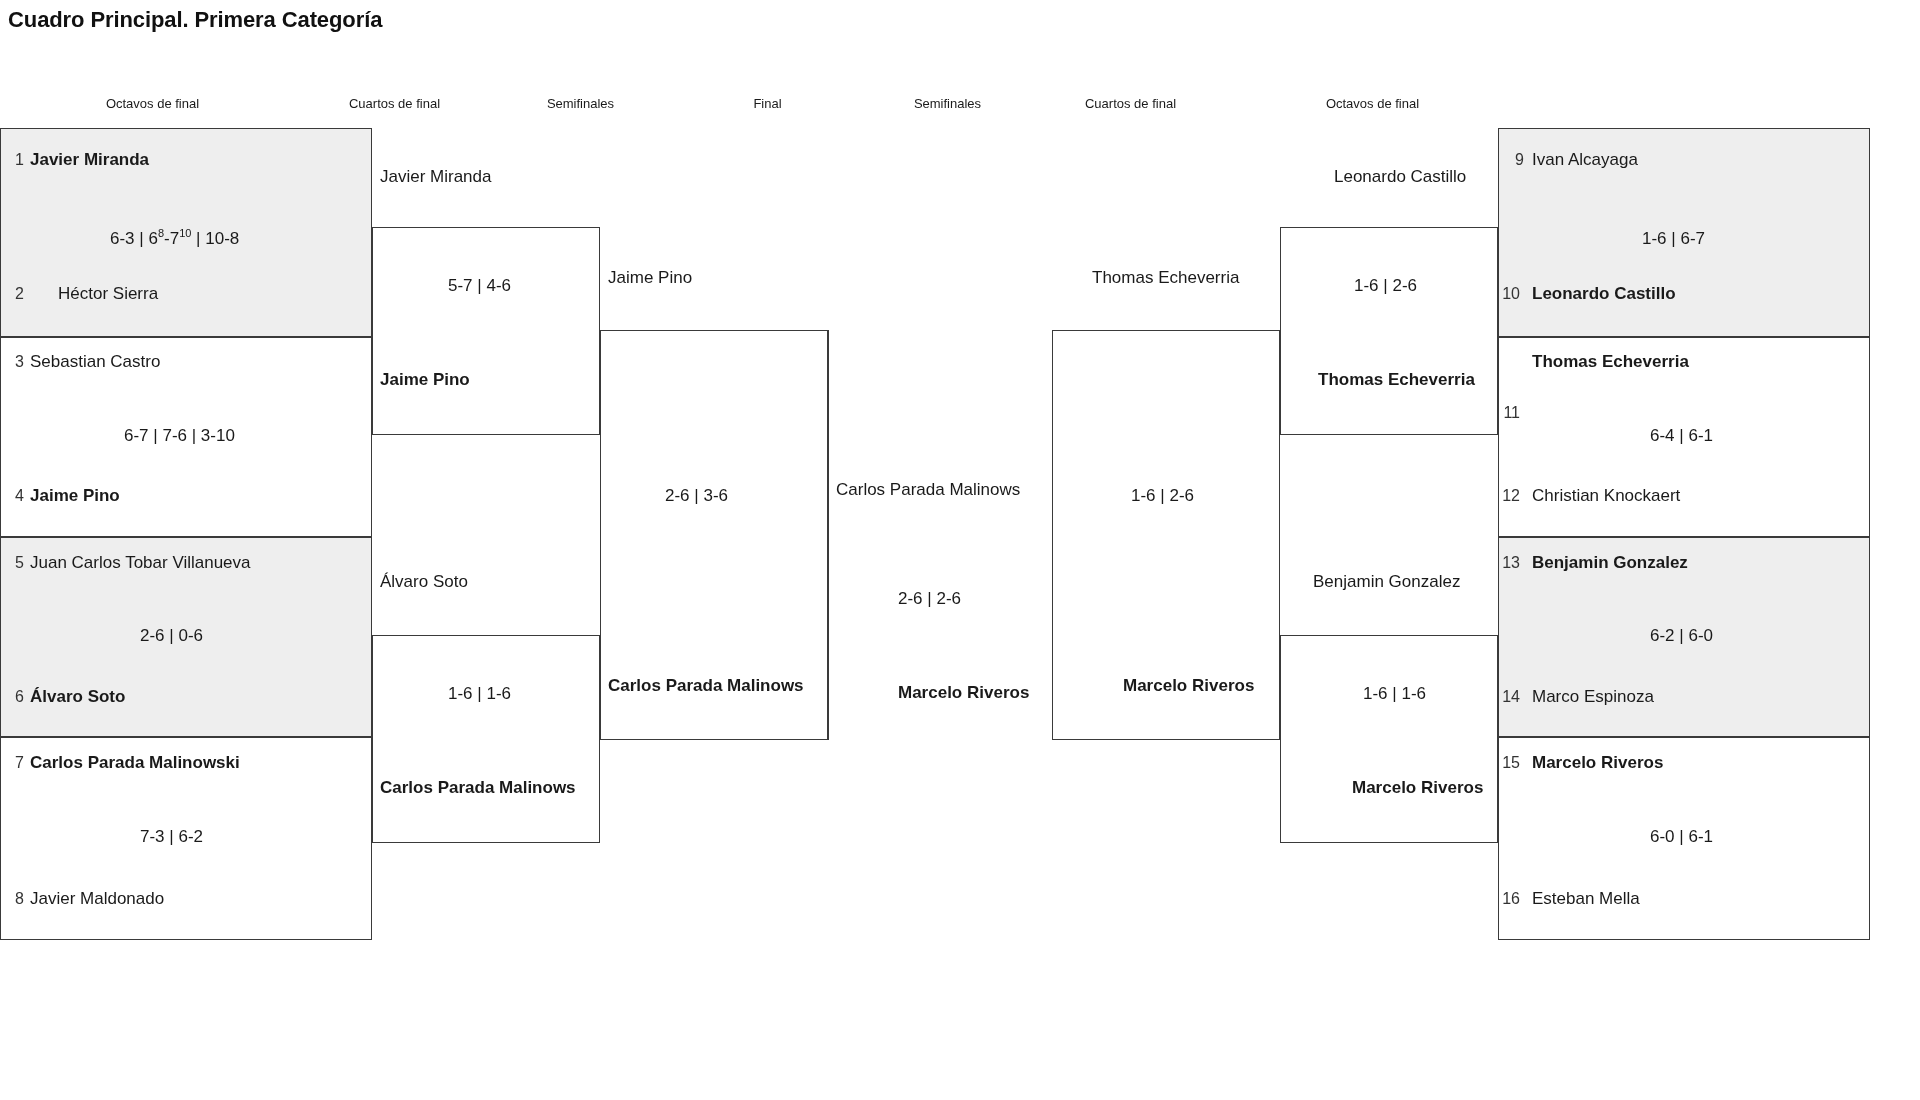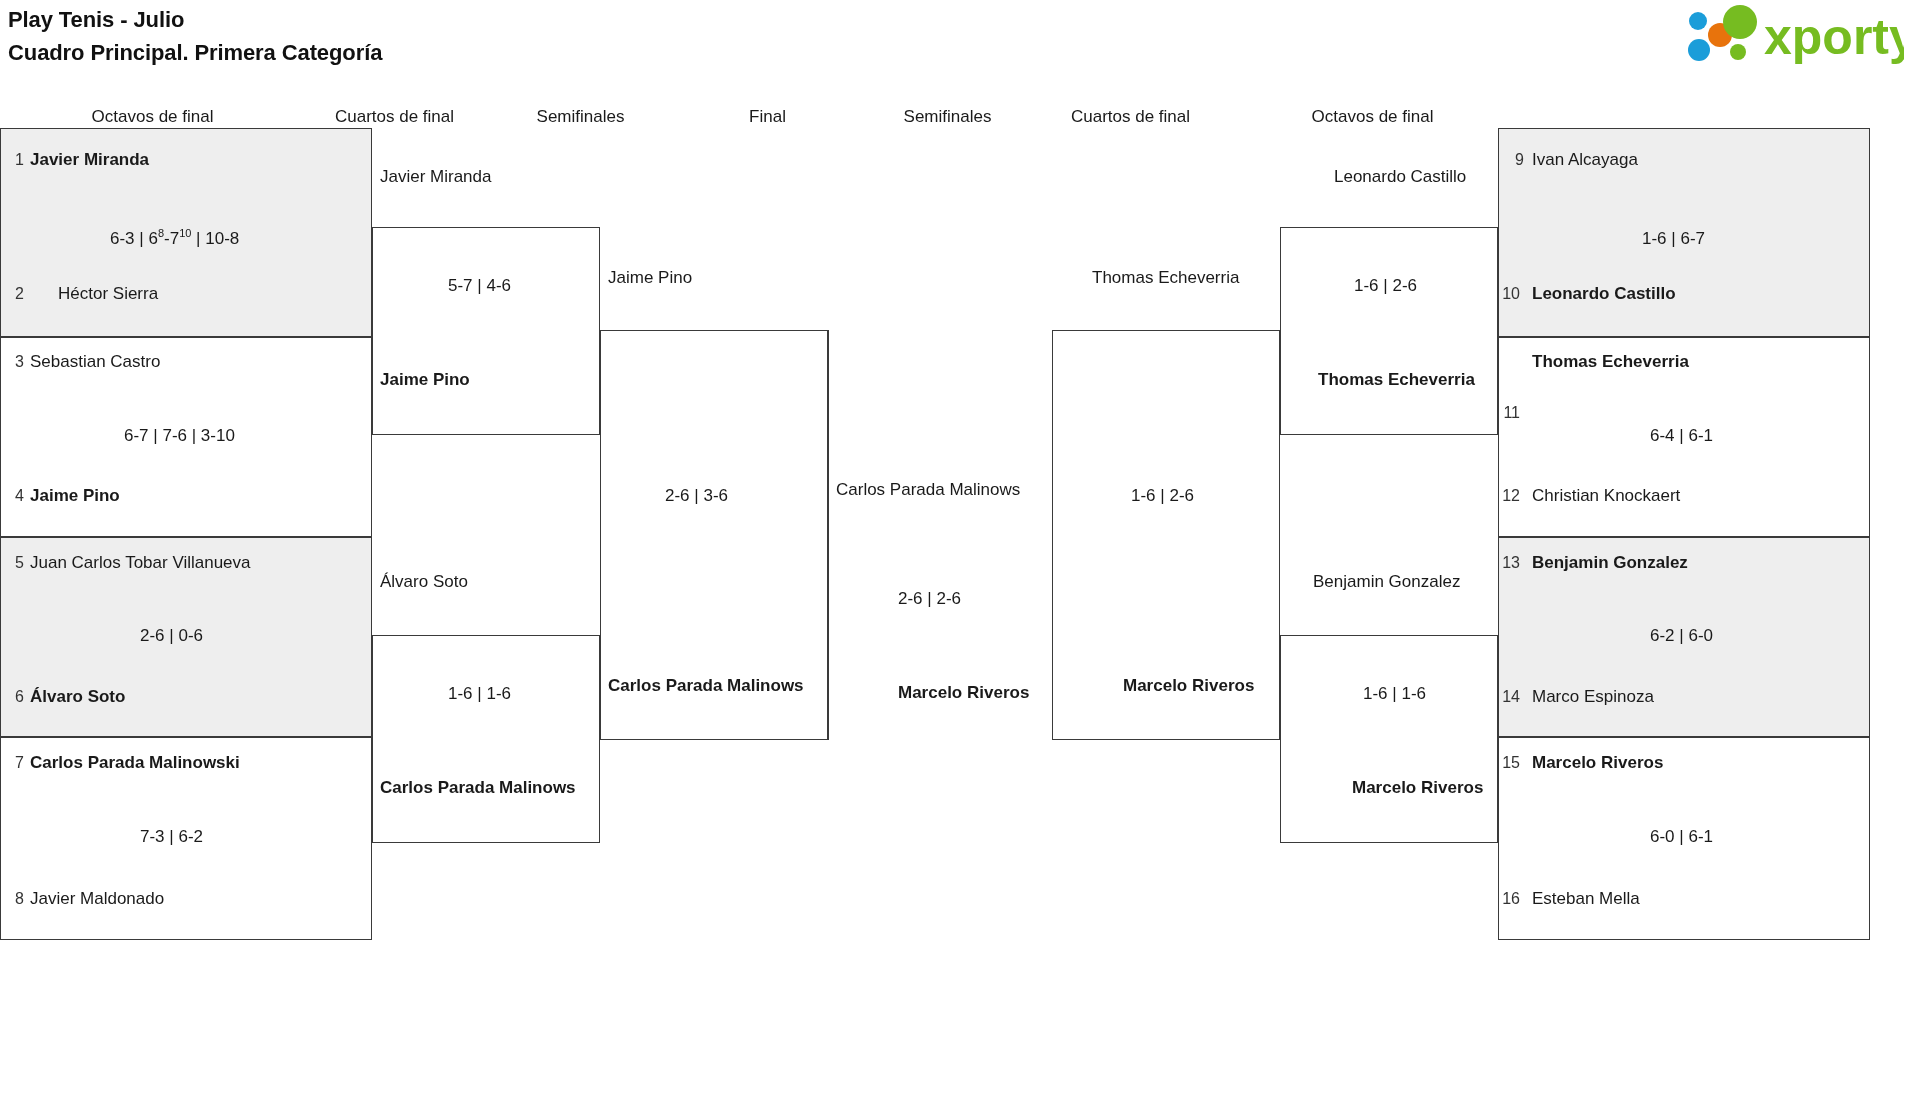--- a/index.html
+++ b/index.html
@@ -5,50 +5,39 @@
   * { box-sizing: border-box; margin:0; padding:0; }
   html,body { width:1920px; height:1100px; background:#ffffff; }
   body { font-family:"Liberation Sans", sans-serif; color:#1a1a1a; position:relative; overflow:hidden; }
 
   
   #header { position:absolute; left:0; top:0; width:1920px; height:95px; }
   #title { position:absolute; left:8px; top:3px; font-size:22px; line-height:33px; font-weight:700; color:#111; letter-spacing:-0.1px; }
   #logo { position:absolute; right:16px; top:4px; width:230px; height:62px; }
 
   
-  .round-label { position:absolute; top:96px; font-size:17px; color:#1a1a1a; text-align:center; white-space:nowrap;margin-top:11px; }
+  .round-label { position:absolute; top:96px; font-size:13px; color:#1a1a1a; text-align:center; white-space:nowrap; }
   .box { position:absolute; border:1px solid #3a3a3a; background:#ffffff; }
   .box.shaded { background:#eeeeee; }
 
   .pname { position:absolute; font-size:17px; white-space:nowrap; color:#1a1a1a; }
   .pname.win { font-weight:700; }
   .seed { position:absolute; font-size:16px; color:#333; text-align:right; width:22px; }
   .score { position:absolute; font-size:17px; color:#1a1a1a; white-space:nowrap;margin-top:6px; }
   .score sup { font-size:11px; vertical-align:super; line-height:0; }
   .vline { position:absolute; background:#3a3a3a; width:1px; }
 </style>
 </head>
 <body>
 
 <div id="header">
   <div id="title">
-    <div>Play Tenis - Julio</div>
     <div>Cuadro Principal. Primera Categoría</div>
   </div>
 
-  <div id="logo">
-    <svg width="230" height="62" viewBox="0 0 230 62">
-      <circle cx="24" cy="17" r="9" fill="#1b9dd9"></circle>
-      <circle cx="25" cy="46" r="11" fill="#1b9dd9"></circle>
-      <circle cx="46" cy="31" r="12" fill="#e8730c"></circle>
-      <circle cx="66" cy="18" r="17" fill="#76bc21"></circle>
-      <circle cx="64" cy="48" r="8" fill="#76bc21"></circle>
-      <text x="90" y="50" font-family="Liberation Sans, sans-serif" font-size="50" font-weight="700" fill="#76bc21">xporty</text>
-    </svg>
-  </div>
 </div>
 
 <div class="round-label" style="left:70px;  width:165px;">Octavos de final</div>
 <div class="round-label" style="left:312px; width:165px;">Cuartos de final</div>
 <div class="round-label" style="left:498px; width:165px;">Semifinales</div>
 <div class="round-label" style="left:685px; width:165px;">Final</div>
 <div class="round-label" style="left:865px; width:165px;">Semifinales</div>
 <div class="round-label" style="left:1048px;width:165px;">Cuartos de final</div>
 <div class="round-label" style="left:1290px;width:165px;">Octavos de final</div>
 

